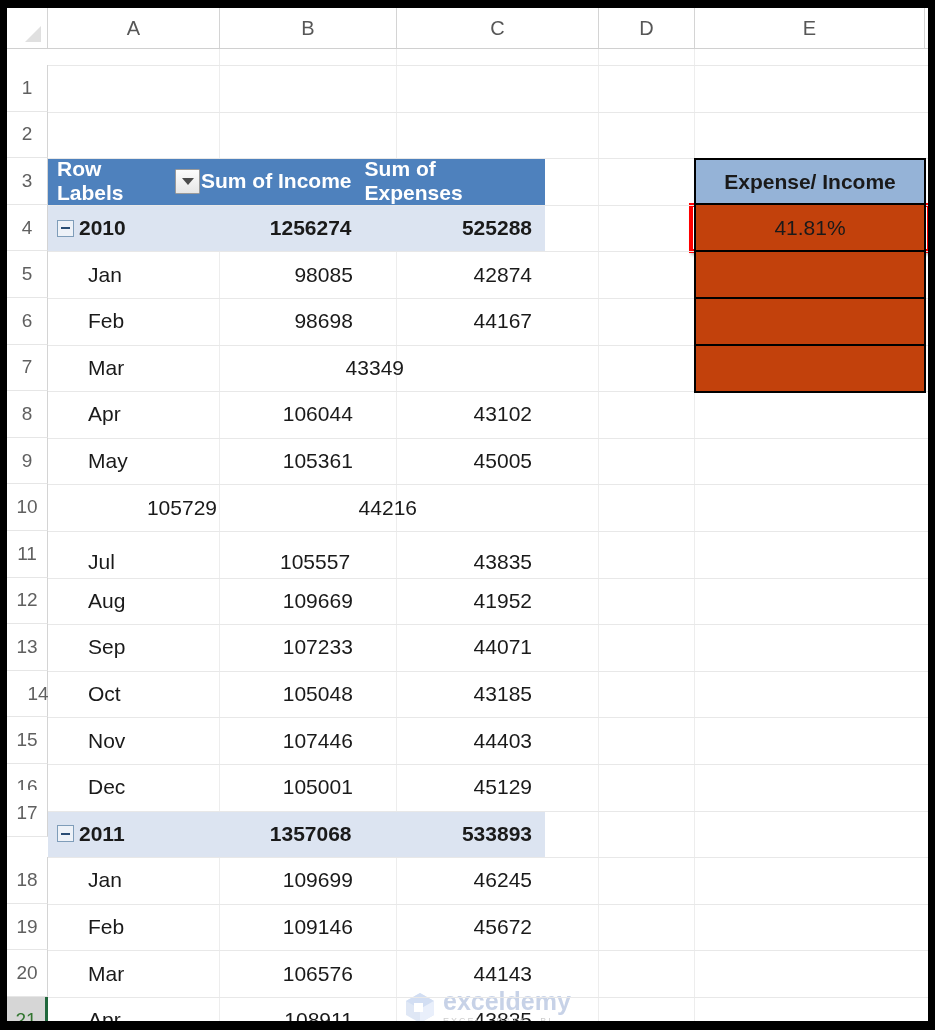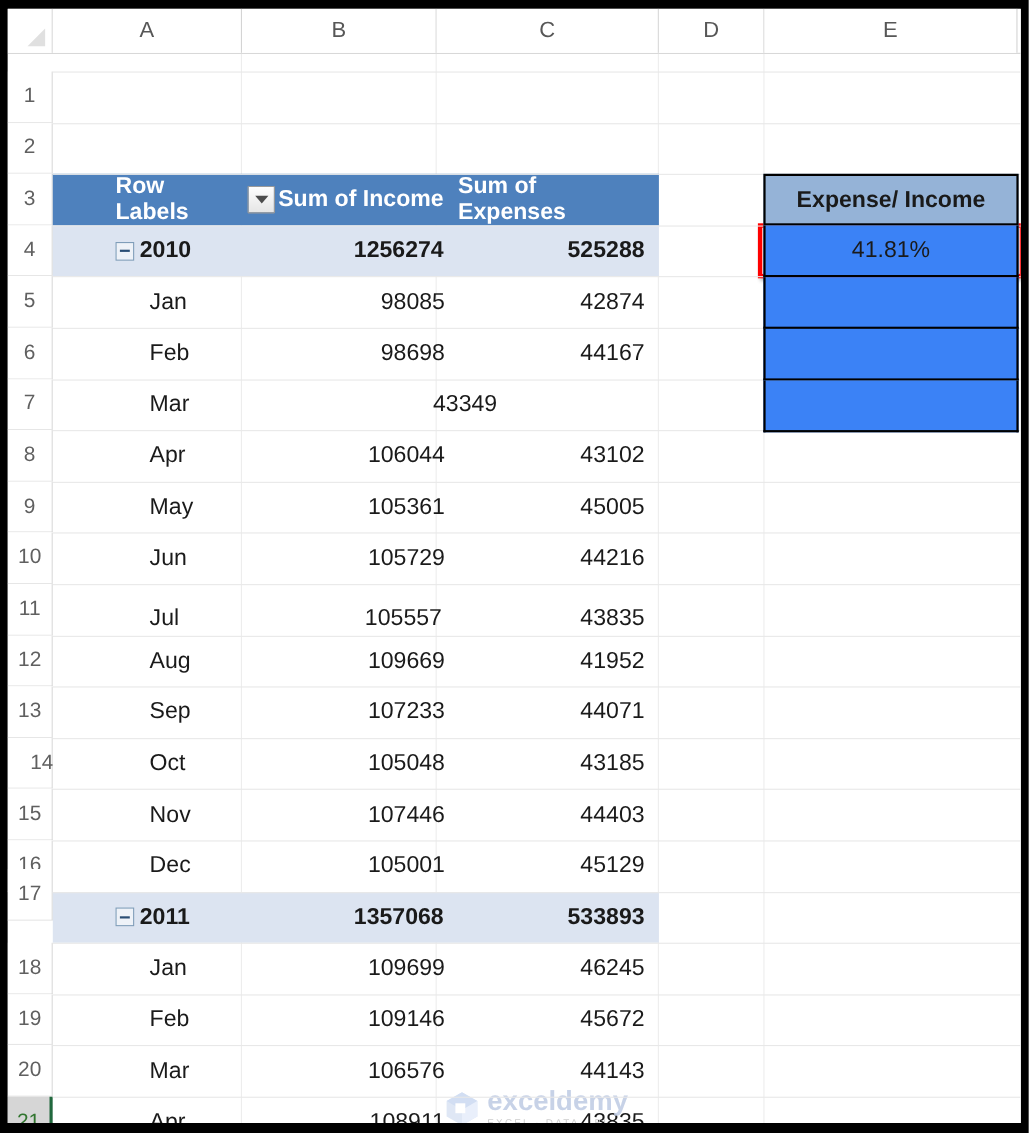--- a/index.html
+++ b/index.html
@@ -53,21 +53,21 @@
     border-right: 1px solid #d4d4d4;
     background: #ffffff;
   }
   .rowhead.active { background: #d6d6d6; color: #31752f; border-right: 3px solid #21683d; }
   
   #grid { position: absolute; left: 41px; top: 41px; right: 0; bottom: 0; background: #ffffff; }
   .gline-h { position: absolute; left: 0; right: 0; height: 1px; background: #e8e8e8; }
   .gline-v { position: absolute; top: 0; bottom: 0; width: 1px; background: #ededed; }
   
   #pivot { position: absolute; left: 0; top: 0; }
-  .prow { position: absolute; left: 0; width: 551px; display: flex; padding-left: 48px; }
+  .prow { position: absolute; left: 0; width: 497px; display: flex; }
   .prow .c-label { width: 169px; display: flex; align-items: center; padding-left: 9px; }
   .prow .c-num   { width: 182px; display: flex; align-items: center; justify-content: flex-end; padding-right: 13px; }
   .prow .c-num2  { width: 200px; display: flex; align-items: center; justify-content: flex-end; padding-right: 13px; }
 
   #pivot-header { background: #4e81bd; color: #ffffff; font-weight: bold; font-size: 21px; }
   #pivot-header .c-label { padding-left: 9px; }
   .filter-btn {
     display: inline-flex; align-items: center; justify-content: center;
     width: 26px; height: 25px; margin-left: 7px;
     background: linear-gradient(#fdfdfd,#e6e6e6);
@@ -84,21 +84,21 @@
   .detail-row .c-label { padding-left: 40px; }
   .expand-box {
     display: inline-flex; align-items: center; justify-content: center;
     width: 17px; height: 17px; margin-right: 5px;
     border: 1px solid #7f9db9; background: #eef2f8; flex: none;
   }
   .expand-box i { display: block; width: 9px; height: 2px; background: #2a4d74; }
   .sbrow {
     position: absolute; left: 0; width: 232px;
     border: 2px solid #000000; border-top-width: 0;
-    background: #3b82f6;
+    background: #c2410c;
     display: flex; align-items: center; justify-content: center;
     font-size: 21px; color: #1a1a1a;
   }
   .sbrow.head {
     background: #95b3d7; font-weight: bold; font-size: 21px;
     border-top-width: 2px;
   }
   #redbox {
     position: absolute;
     border: 4px solid #fe0000;
@@ -266,23 +266,20 @@
           <div class="c-num2">43102</div>
         </div>
         <div class="prow detail-row" style="top: 388.8px; height: 46.6px;">
           <div class="c-label">
             <span>May</span>
           </div>
           <div class="c-num">105361</div>
           <div class="c-num2">45005</div>
         </div>
         <div class="prow detail-row" style="top: 435.4px; height: 46.6px;">
-          <div class="c-label">
-            <span>Jun</span>
-          </div>
           <div class="c-num">105729</div>
           <div class="c-num2">44216</div>
         </div>
         <div class="prow detail-row" style="top: 490px; height: 46.6px; gap: 12px;">
           <div class="c-label">
             <span>Jul</span>
           </div>
           <div class="c-num">105557</div>
           <div class="c-num2">43835</div>
         </div>

